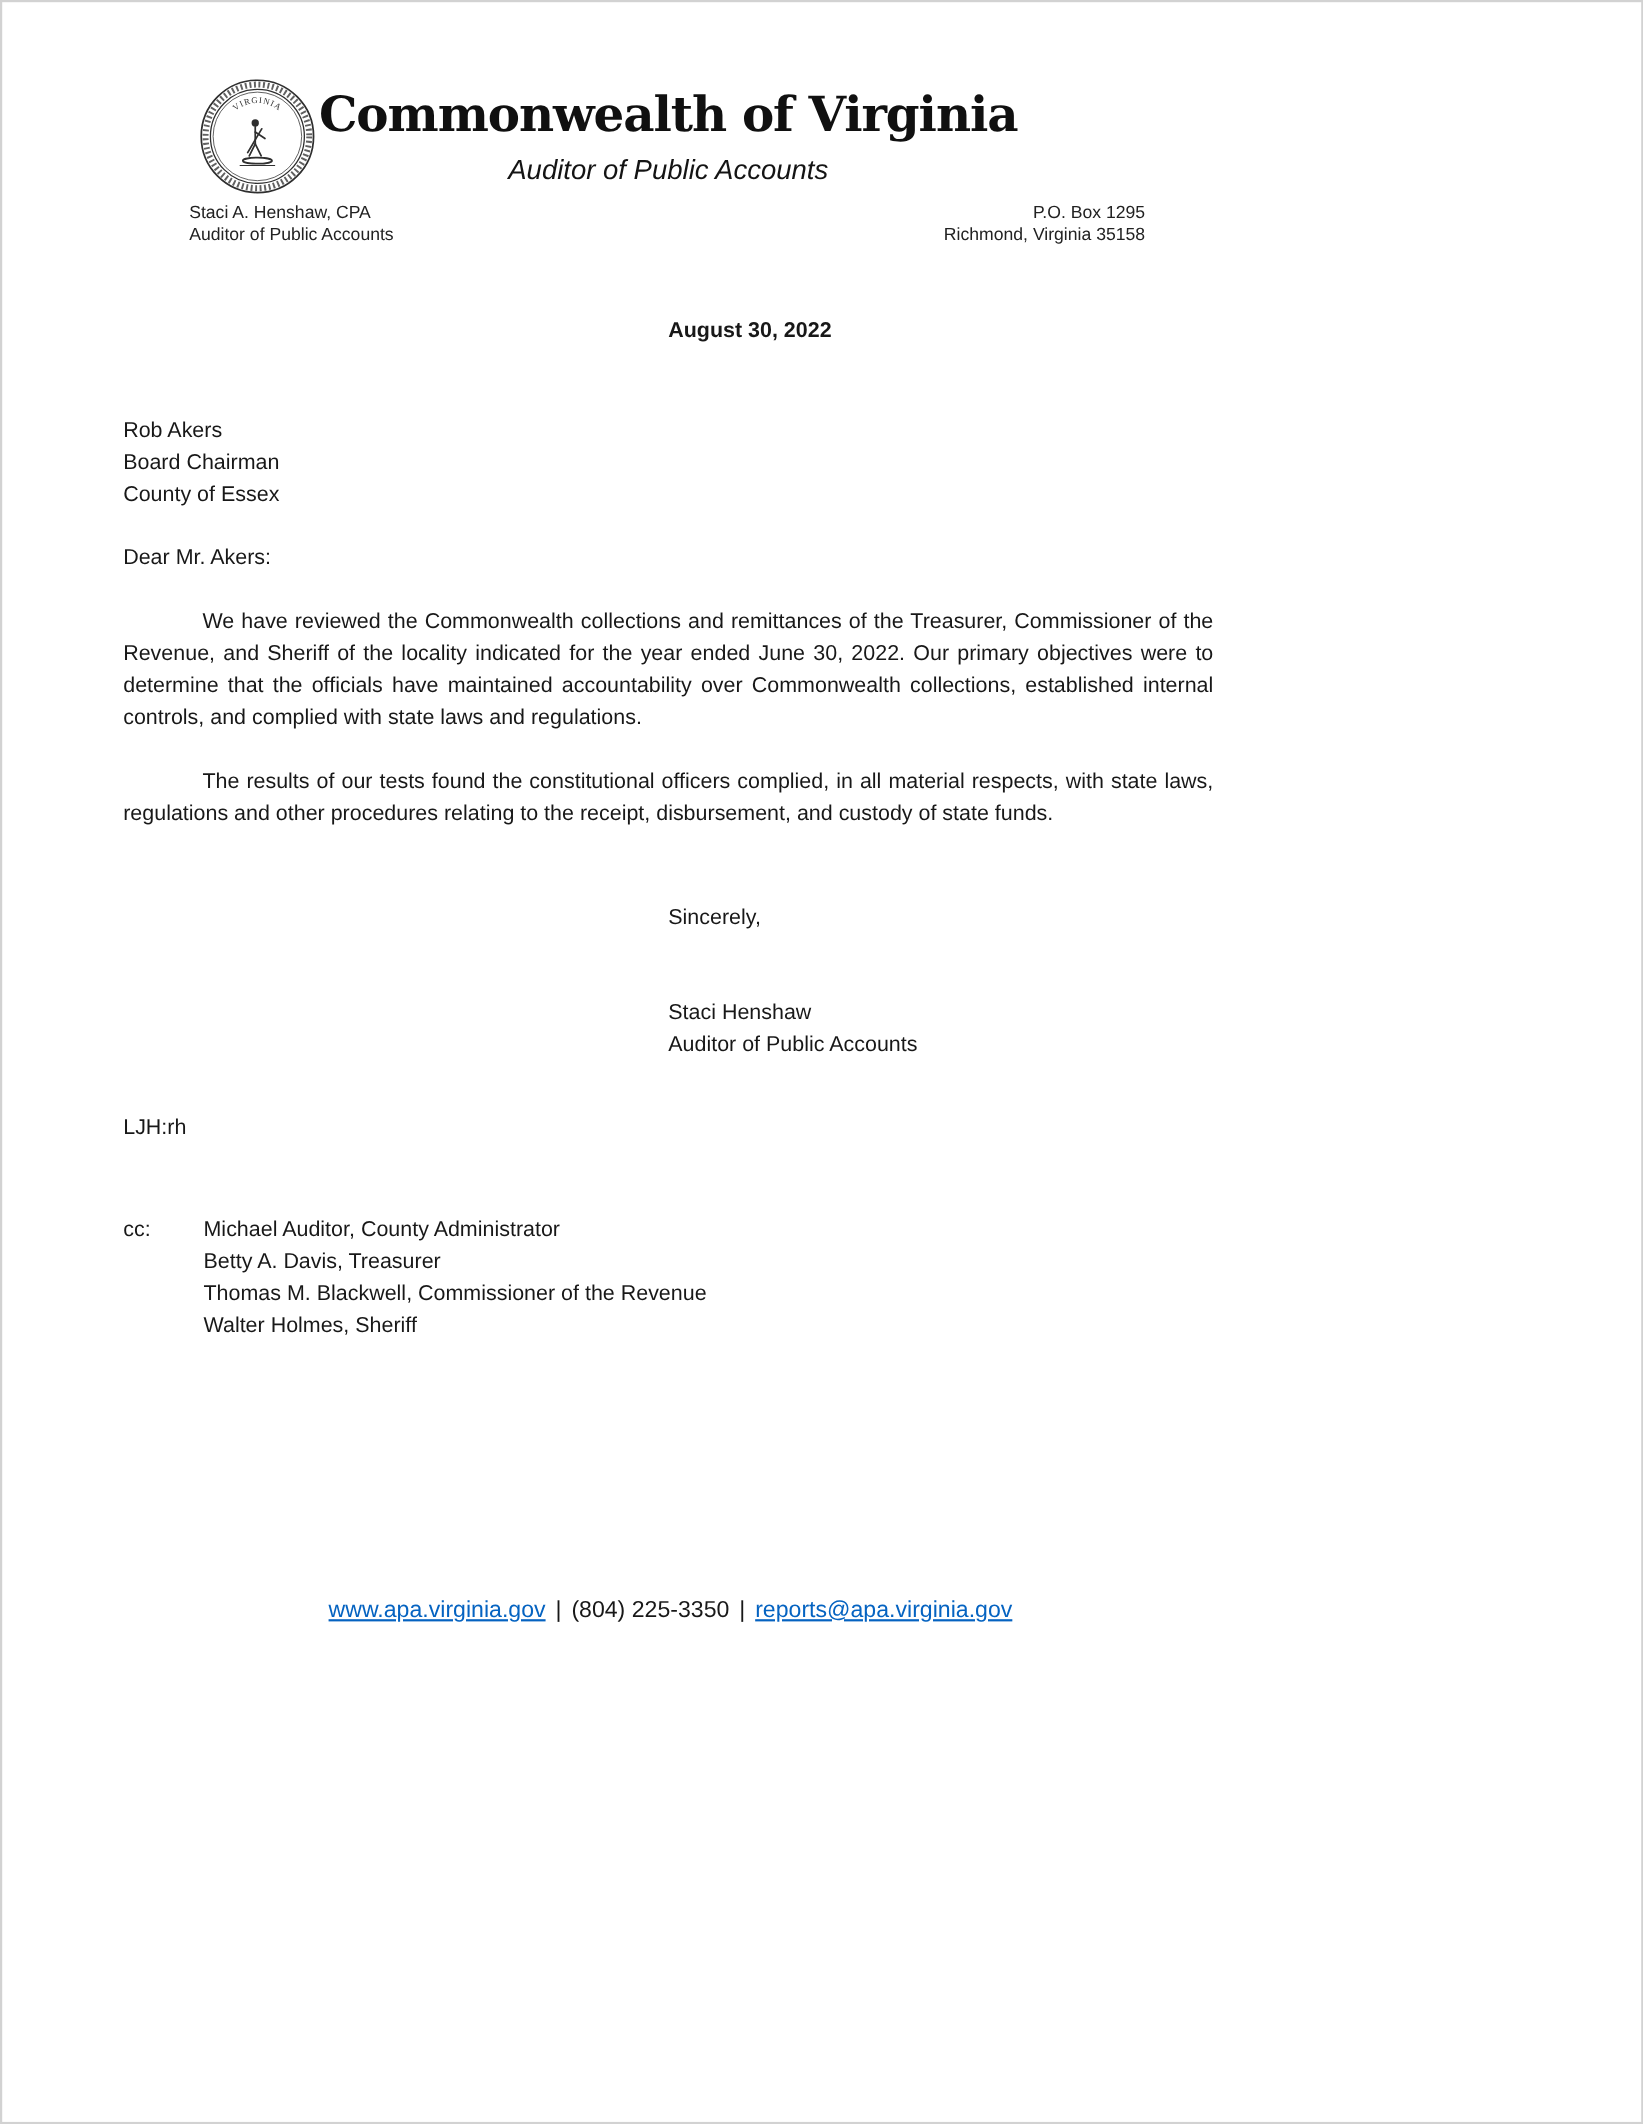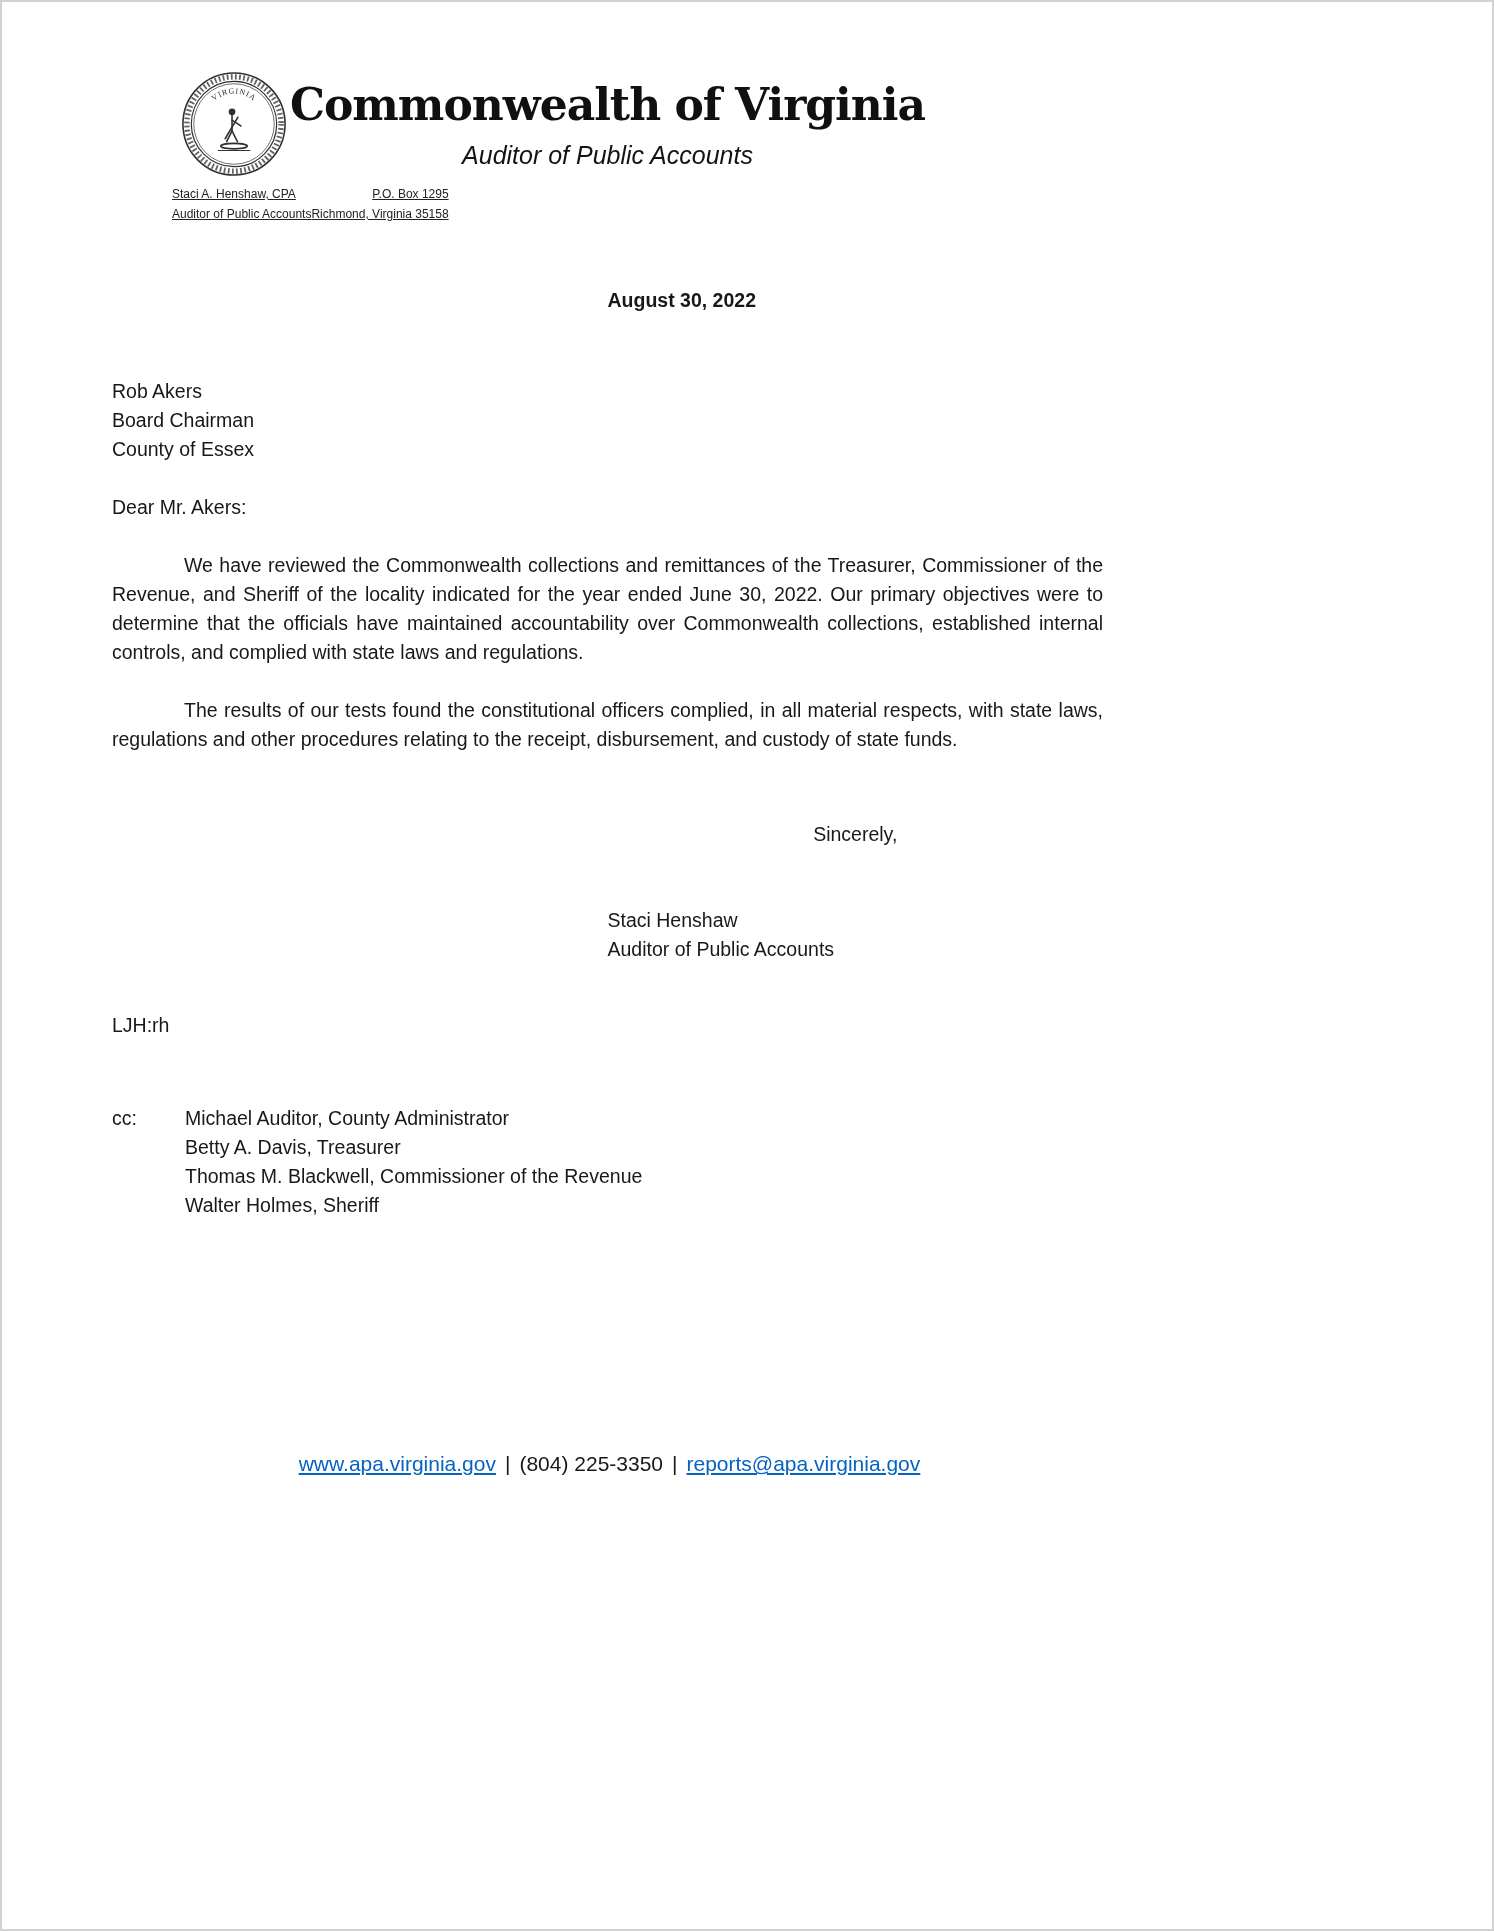--- a/index.html
+++ b/index.html
@@ -44,42 +44,42 @@
   }
   .lh-subtitle {
     font-style: italic;
     font-size: 25px;
     line-height: 30px;
     margin-top: 12px;
     color: #141414;
   }
   .lh-info {
     display: flex;
+    justify-content: space-between;
     margin: 14px 62px 0 60px;
-    font-size: 12px;
+    font-size: 16px;
     line-height: 20px;
     color: #222222;
-    text-decoration: underline;
   }
   .lh-info .right { text-align: right; }
 
   
   .body-text { font-size: 19.5px; line-height: 29px; }
 
   .date-line { margin-top: 62px; padding-left: 50%; font-weight: bold; }
   .recipient { margin-top: 62px; }
   .salutation { margin-top: 29px; }
 
   .para {
     margin-top: 29px;
     text-align: justify;
     text-indent: 72px;
   }
 
-  .closing { margin-top: 66px; padding-left: 50%; text-align: center; }
+  .closing { margin-top: 66px; padding-left: 50%; }
   .signature { margin-top: 57px; padding-left: 50%; }
   .reference { margin-top: 47px; }
 
   .cc-block { margin-top: 64px; display: flex; }
   .cc-label { width: 73px; flex: 0 0 73px; }
   .cc-list div { white-space: nowrap; }
 
   
   .footer {
     position: absolute;

